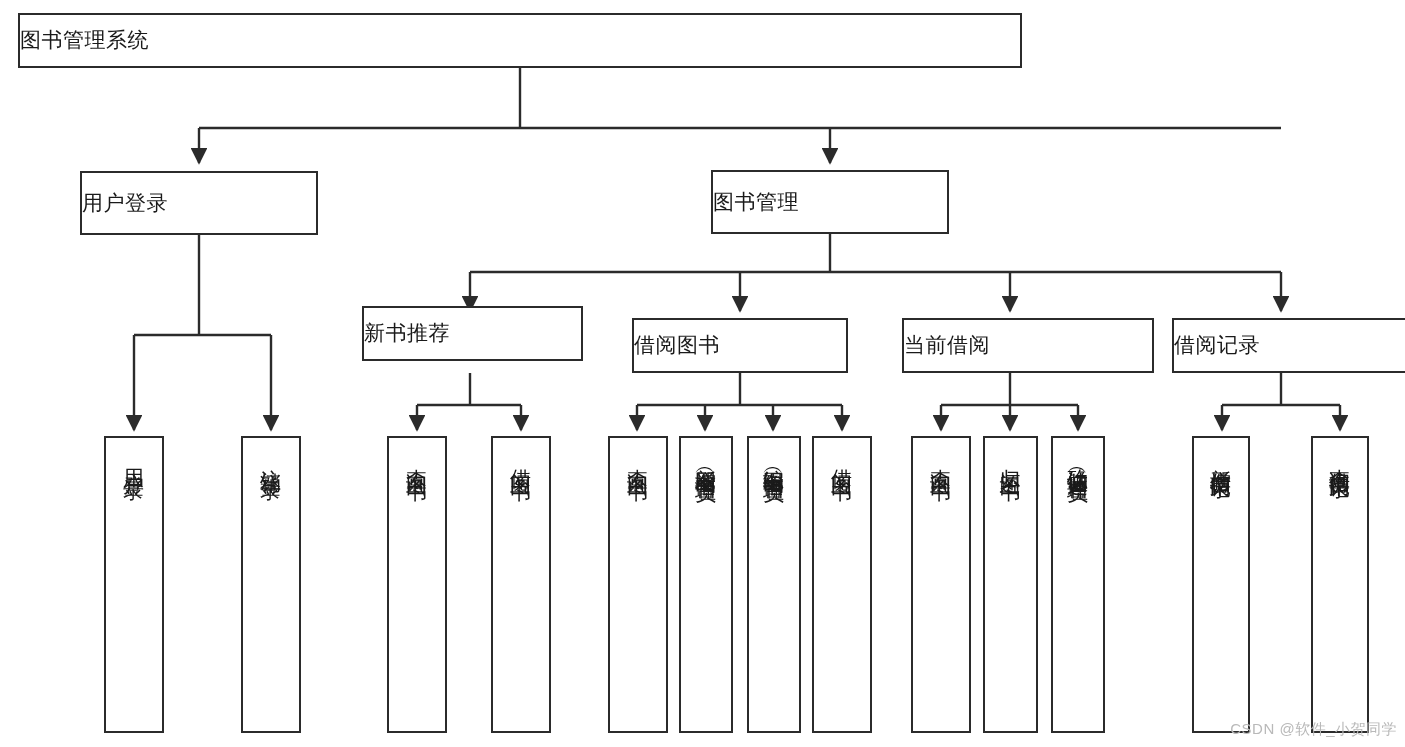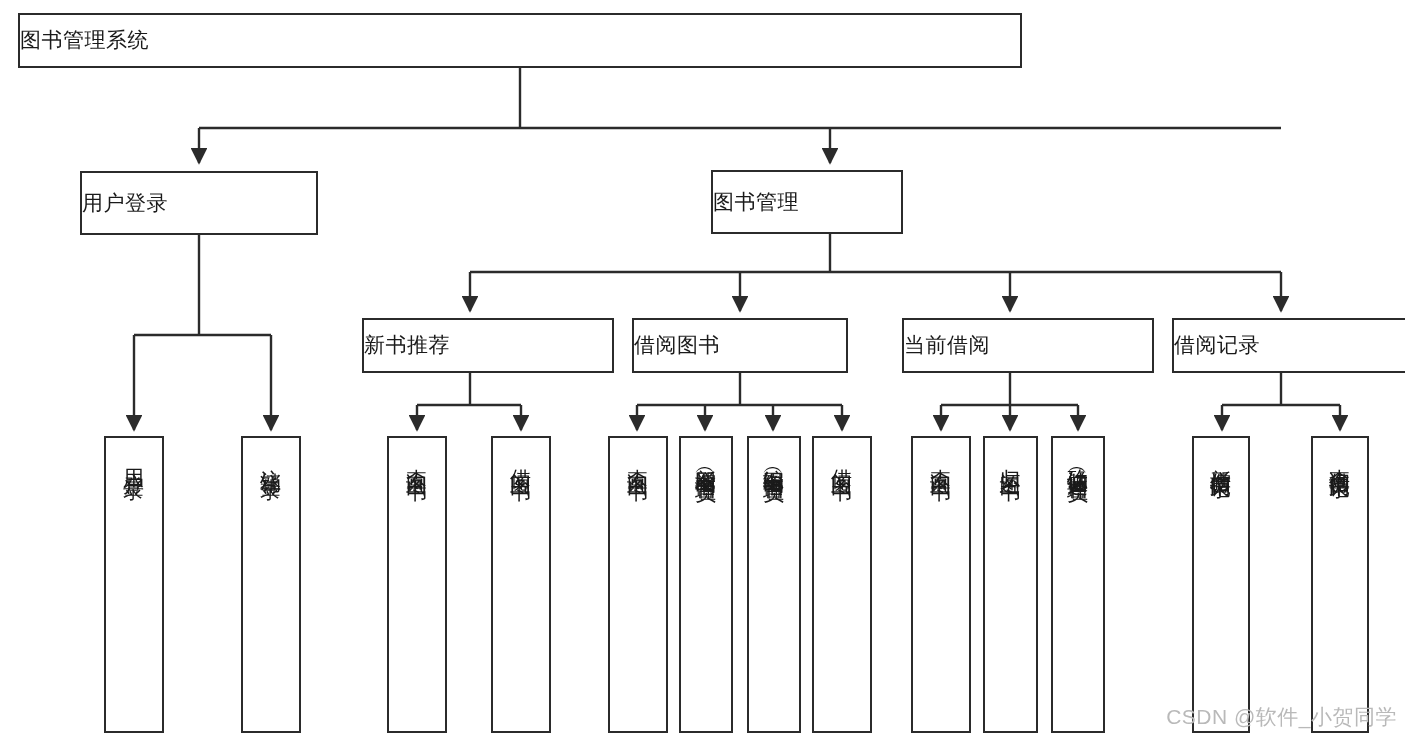--- a/index.html
+++ b/index.html
@@ -56,22 +56,22 @@
     white-space: normal;
     font-size: 21px;
     line-height: 1;
   }
   .node.vertical.tall .label {
     letter-spacing: 2px;
   }
   .watermark {
     position: absolute;
     right: 8px;
-    bottom: 16px;
-    font-size: 21px;
+    bottom: 8px;
+    font-size: 15px;
     color: #b9b9b9;
     letter-spacing: 0.5px;
     z-index: 3;
     white-space: nowrap;
   }
 </style>
 </head>
 <body>
 
 <div id="canvas">
@@ -126,25 +126,25 @@
     </g>
   </svg>
 
   <div class="node" style="left:18px; top:13px; width:1004px; height:55px;">
     <span class="label">图书管理系统</span>
   </div>
 
   <div class="node" style="left:80px; top:171px; width:238px; height:64px;">
     <span class="label">用户登录</span>
   </div>
-  <div class="node" style="left:711px; top:170px; width:192px; height:64px;">
+  <div class="node" style="left:711px; top:170px; width:238px; height:64px;">
     <span class="label">图书管理</span>
   </div>
 
-  <div class="node" style="left:362px; top:318px; width:252px; height:55px;">
+  <div class="node" style="left:362px; top:306px; width:221px; height:55px;">
     <span class="label">新书推荐</span>
   </div>
   <div class="node" style="left:632px; top:318px; width:216px; height:55px;">
     <span class="label">借阅图书</span>
   </div>
   <div class="node" style="left:902px; top:318px; width:252px; height:55px;">
     <span class="label">当前借阅</span>
   </div>
   <div class="node" style="left:1172px; top:318px; width:246px; height:55px;">
     <span class="label">借阅记录</span>

